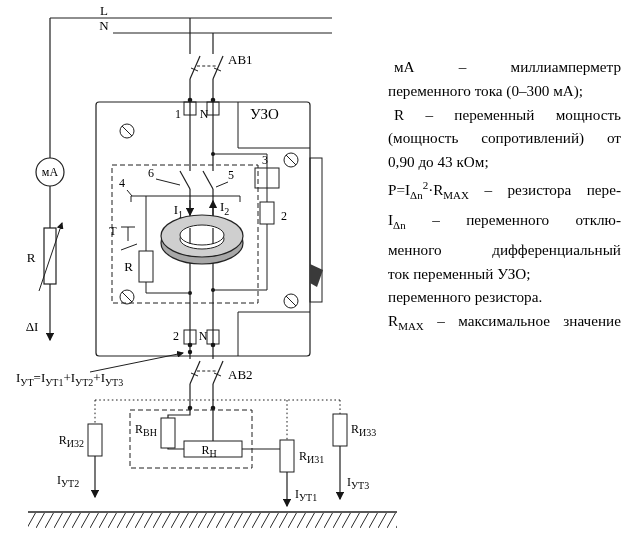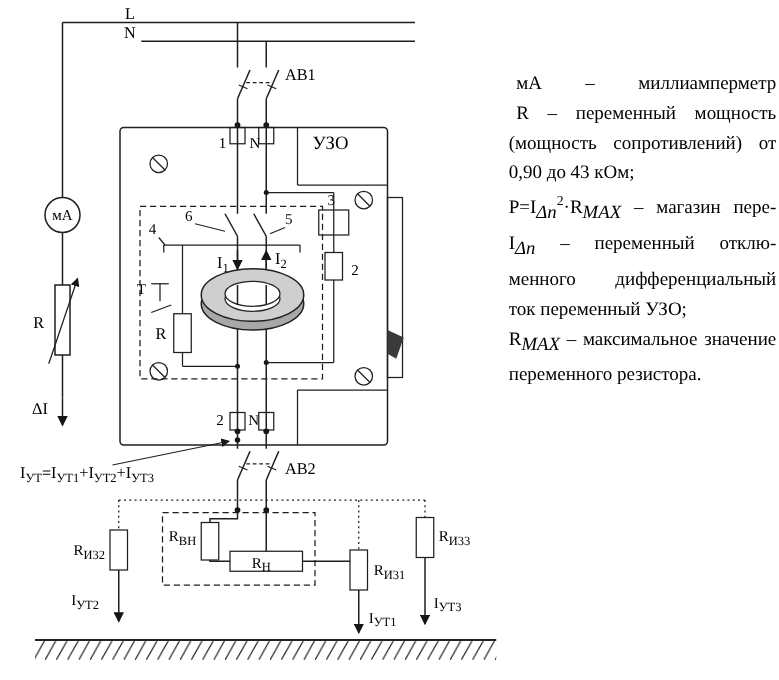--- a/index.html
+++ b/index.html
@@ -21,24 +21,24 @@
   .lbl   { font-family:"Liberation Serif", serif; font-size:13px; fill:#000; }
   .lbl-s { font-size:12px; }
   .lbl-l { font-size:15px; }
   .ss    { font-size:10px; }
 
   
   .legend {
     position:absolute; left:388px; top:55px; width:233px;
     font-size:15.2px; line-height:23.8px; color:#000;
   }
-  .lline { text-align:left; white-space:normal;margin-left:19px; }
+  .lline { text-align:left; white-space:normal; }
   .lline.j { text-align:justify; text-align-last:justify; }
   .lline.ind { padding-left:6px; }
-  .legend sub { font-size:15px;font-style:italic; }
+  .legend sub { font-size:11px; }
   .legend sup { font-size:11px; }
 </style>
 </head>
 <body>
 
 <div id="stage">
 
 <svg width="623" height="544" viewBox="0 0 623 544" xmlns="http://www.w3.org/2000/svg">
   <defs>
     <marker id="arr" viewBox="0 0 10 10" refX="8.5" refY="5" markerWidth="7" markerHeight="7" orient="auto">
@@ -244,24 +244,25 @@
   </g>
 
   <g>
     <line x1="28" y1="512" x2="397" y2="512" stroke="#222" stroke-width="1.5"></line>
     <rect x="28" y="513" width="369" height="15" fill="url(#hatch)"></rect>
   </g>
 </svg>
 
 <div class="legend">
       <div class="lline j ind"><span>мА – миллиамперметр</span></div>
+      <div class="lline"><span>переменного тока (0–300 мА);</span></div>
       <div class="lline j ind"><span>R – переменный мощность</span></div>
       <div class="lline j"><span>(мощность сопротивлений) от</span></div>
       <div class="lline"><span>0,90 до 43 кОм;</span></div>
-      <div class="lline j"><span>P=I</span><sub>Δn</sub><sup>2</sup><span>·R</span><sub>MAX</sub><span> – магазин пере-</span></div>
-      <div class="lline j"><span>I</span><sub>Δn</sub><span> – переменный отклю-</span></div>
+      <div class="lline j"><span>P=I</span><sub>Δn</sub><sup>2</sup><span>·R</span><sub>MAX</sub><span> – резистора пере-</span></div>
+      <div class="lline j"><span>I</span><sub>Δn</sub><span> – переменного отклю-</span></div>
       <div class="lline j"><span>менного дифференциальный</span></div>
       <div class="lline"><span>ток переменный УЗО;</span></div>
+      <div class="lline"><span>переменного резистора.</span></div>
       <div class="lline j"><span>R</span><sub>MAX</sub><span> – максимальное значение</span></div>
-      <div class="lline"><span>переменного резистора.</span></div>
     </div>
 
 </div>
 
 </body></html>

